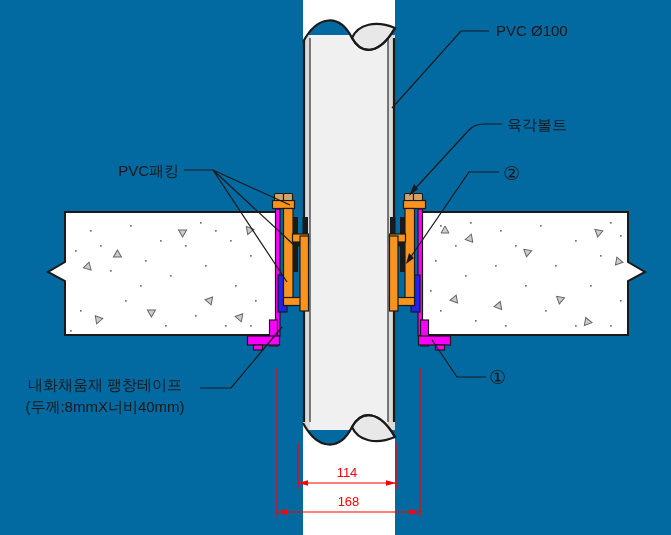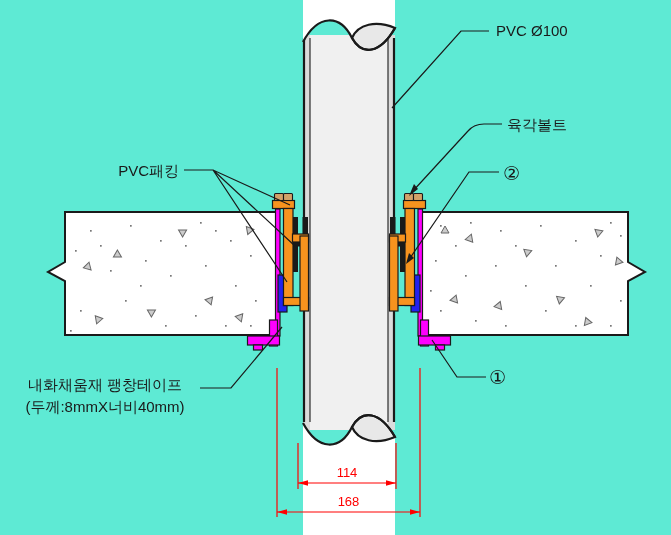--- a/index.html
+++ b/index.html
@@ -1,16 +1,16 @@
 <!DOCTYPE html>
 <html><head>
 <meta charset="utf-8">
 <style>
   html,body{margin:0;padding:0;background:#ffffff;}
-  #stage{position:relative;width:671px;height:535px;background:#5eead4;overflow:hidden;
+  #stage{position:relative;width:671px;height:535px;background:#0369a1;overflow:hidden;
          font-family:"Liberation Sans","DejaVu Sans",sans-serif;}
   svg{display:block}
   text{font-family:"Liberation Sans","DejaVu Sans",sans-serif;}
   .lbl{font-size:15px;}
   .callout{font-size:19px;}
   .dimtxt{font-size:13px;}
 </style>
 </head>
 <body>
 

